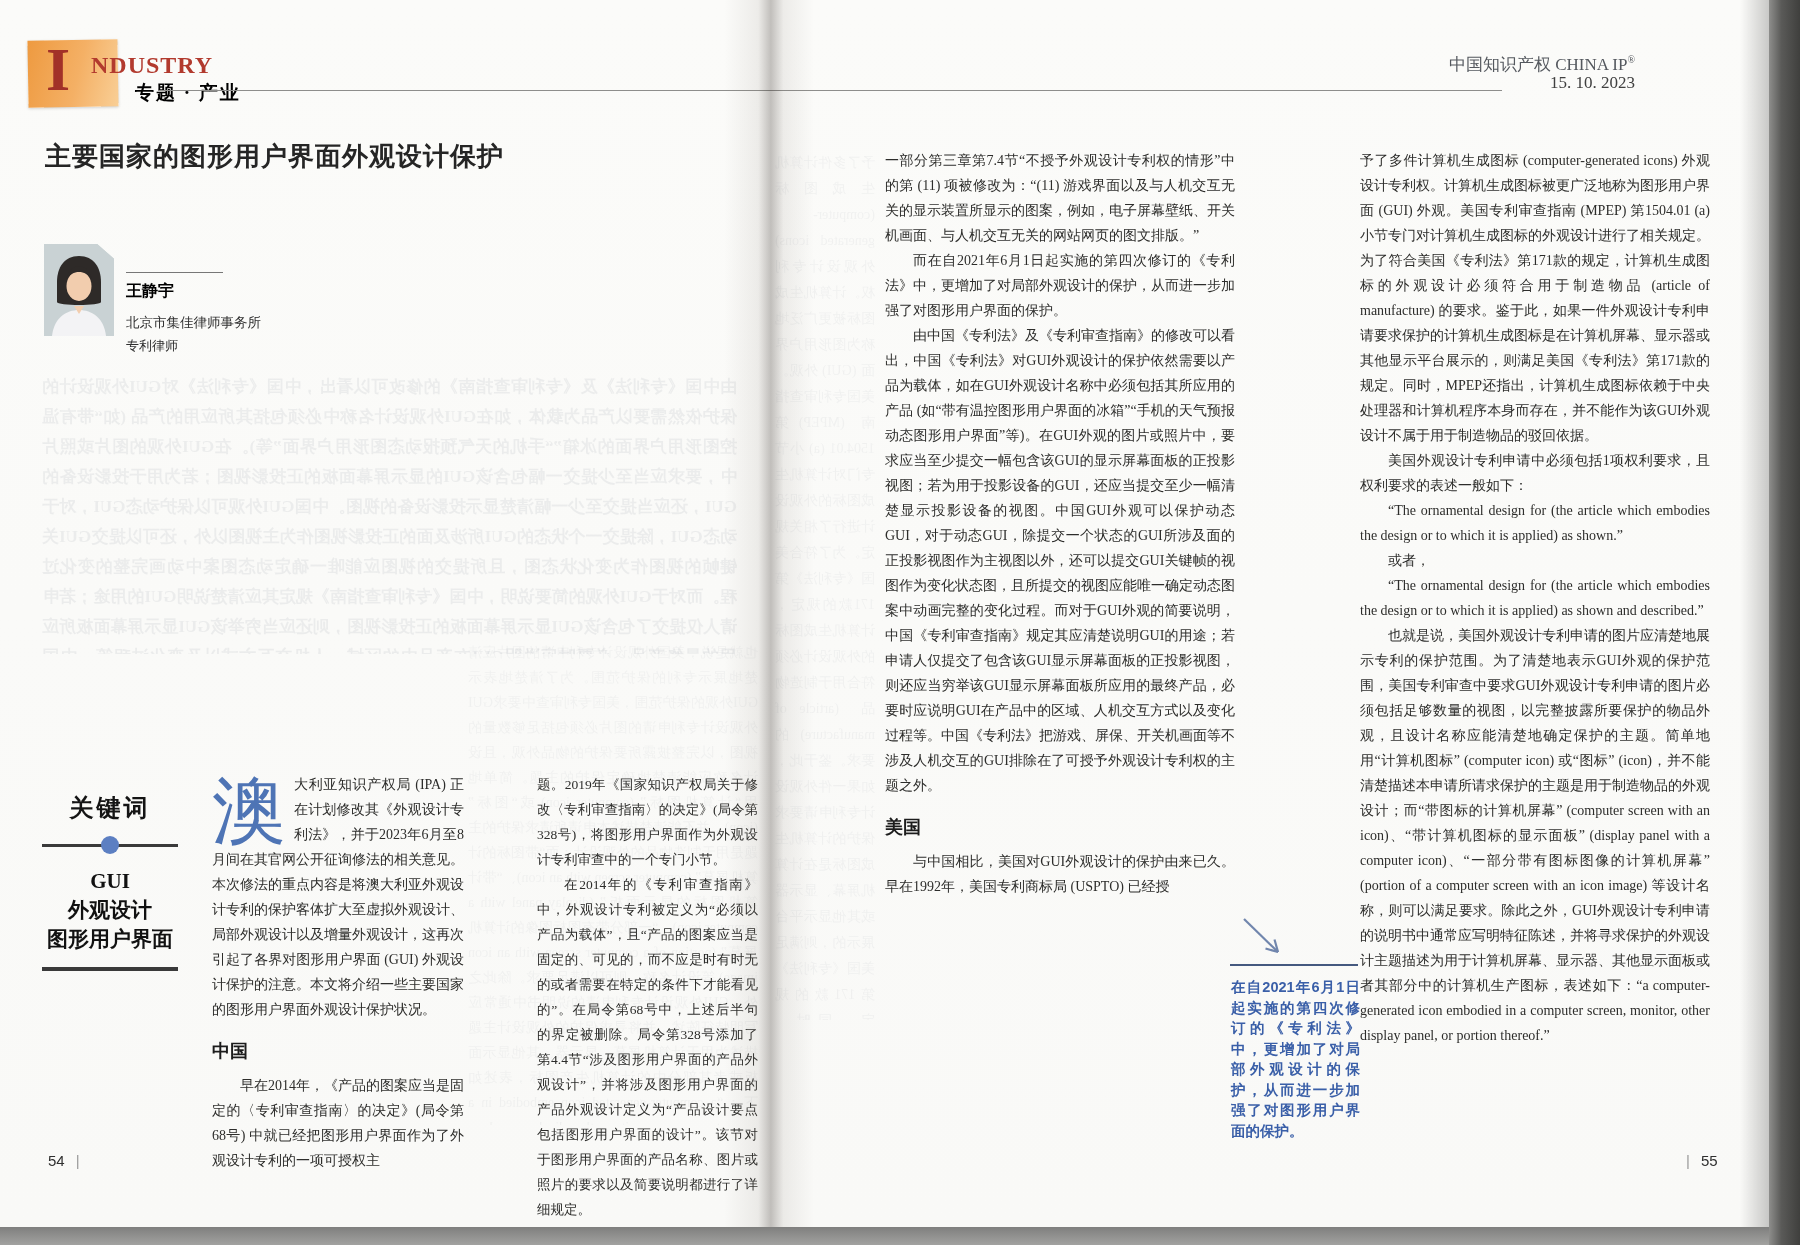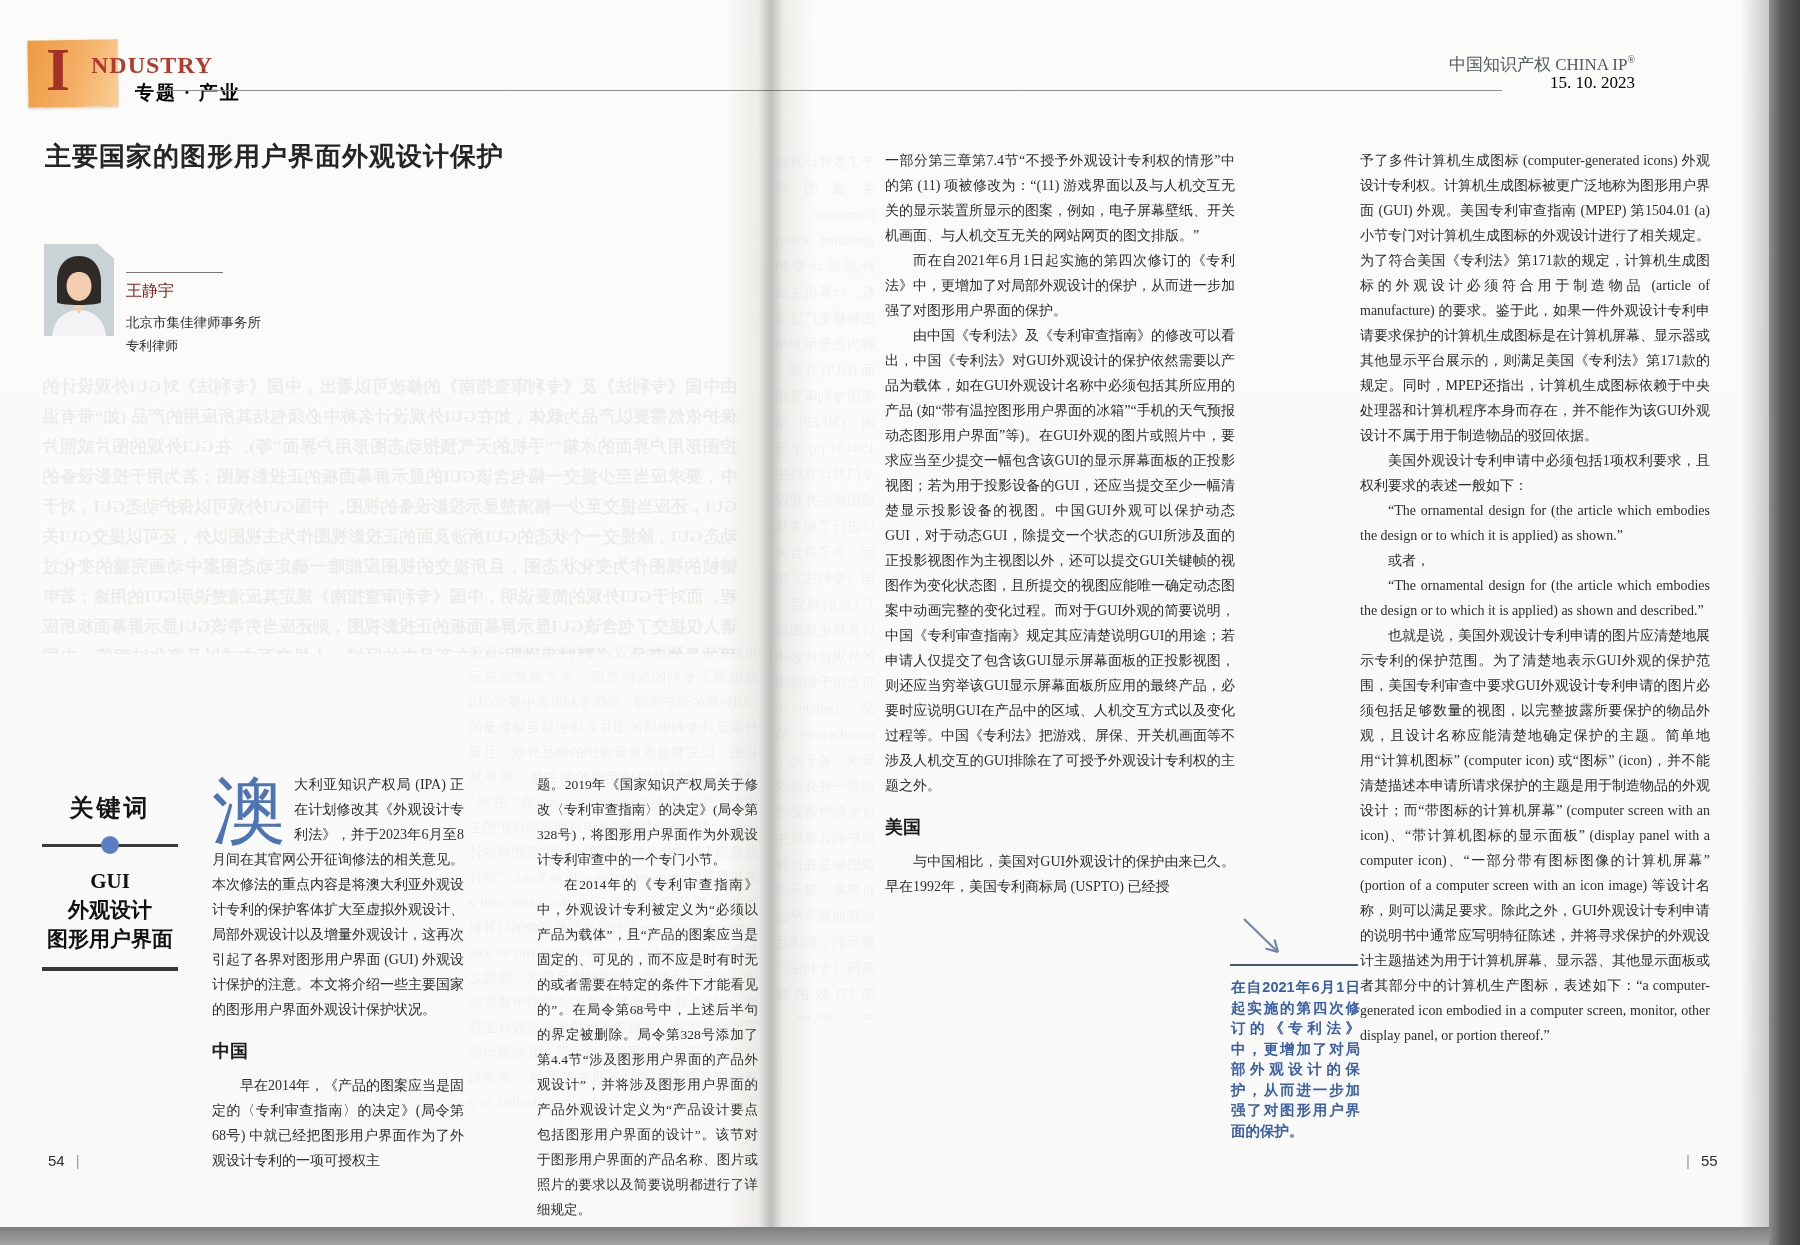--- a/index.html
+++ b/index.html
@@ -24,31 +24,31 @@
   
   .tab { left:28px; top:40px; width:90px; height:67px;
          background:linear-gradient(105deg,#ee9a40,#f4b065 55%,#f9cf96);
          transform:rotate(-1deg); box-shadow:0 1px 3px rgba(0,0,0,0.18); }
   .tag-i   { left:46px; top:38px; font-size:62px; line-height:62px; font-weight:700; color:#a23128; }
   .tag-word{ left:91px; top:52px; font-size:24px; color:#b23a2e; letter-spacing:1px; font-weight:600; }
   .tag-cn  { left:91px; top:80px; font-size:19px; color:#000000; letter-spacing:2px; font-weight:600;margin-left:44px; }
   .header-line { left:158px; top:90px; width:1344px; height:1px; background:#8e8e8c; }
   .brand { left:1330px; top:50px; width:305px; text-align:right; font-size:17px; color:#54585e; line-height:20px; }
   .brand sup { font-size:10px; }
-  .brand-date { left:1330px; top:73px; width:305px; text-align:right; font-size:17px; color:#000000; }
+  .brand-date { left:1330px; top:73px; width:305px; text-align:right; font-size:17px; color:#404040; }
 
   .page-title { left:45px; top:139px; font-family:"Liberation Sans","DejaVu Sans",sans-serif;
                 font-size:26px; font-weight:900; color:#252525; letter-spacing:1px; }
 
   
   .photo { left:44px; top:244px; width:70px; height:92px; background:#c9d2d4;
            clip-path:polygon(0 0,76% 0,100% 16%,100% 100%,0 100%); }
   .author-line { left:126px; top:272px; width:97px; height:1px; background:#777; }
   .author-name { left:126px; top:281px; font-family:"Liberation Sans","DejaVu Sans",sans-serif;
-                 font-size:16px; font-weight:400; color:#7f1d1d; }
+                 font-size:16px; font-weight:700; color:#000000; }
   .author-org  { left:126px; top:314px; font-family:"Liberation Sans","DejaVu Sans",sans-serif;
                  font-size:13.5px; color:#2f2f2f; }
   .author-role { left:126px; top:337px; font-family:"Liberation Sans","DejaVu Sans",sans-serif;
                  font-size:13px; color:#2f2f2f; }
 
   
   .kw { left:40px; top:772px; width:140px; text-align:center;margin-top:20px; }
   .kw-label { font-family:"Liberation Sans","DejaVu Sans",sans-serif; font-size:24px;
               font-weight:800; color:#141414; letter-spacing:3px; }
   .kw-rule1 { position:relative; margin:20px auto 0; width:136px; height:3px; background:#3a3a3a; }

